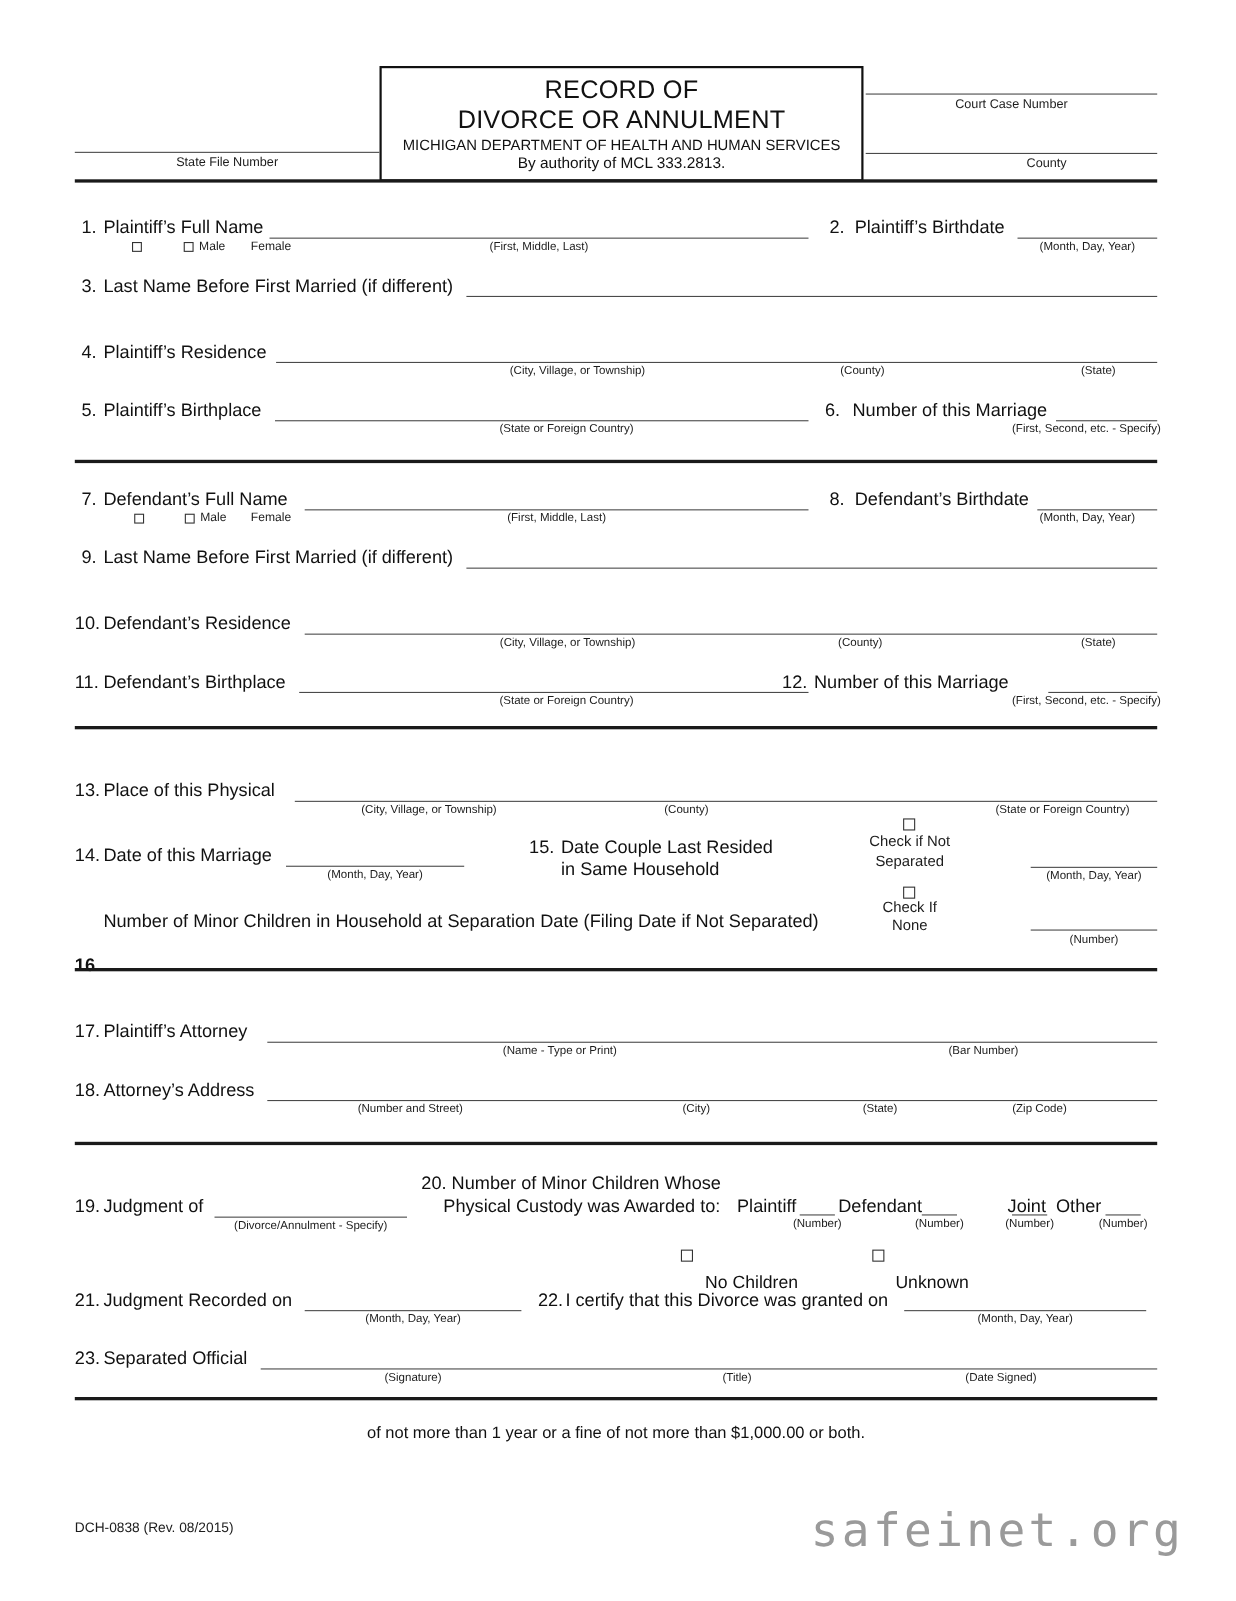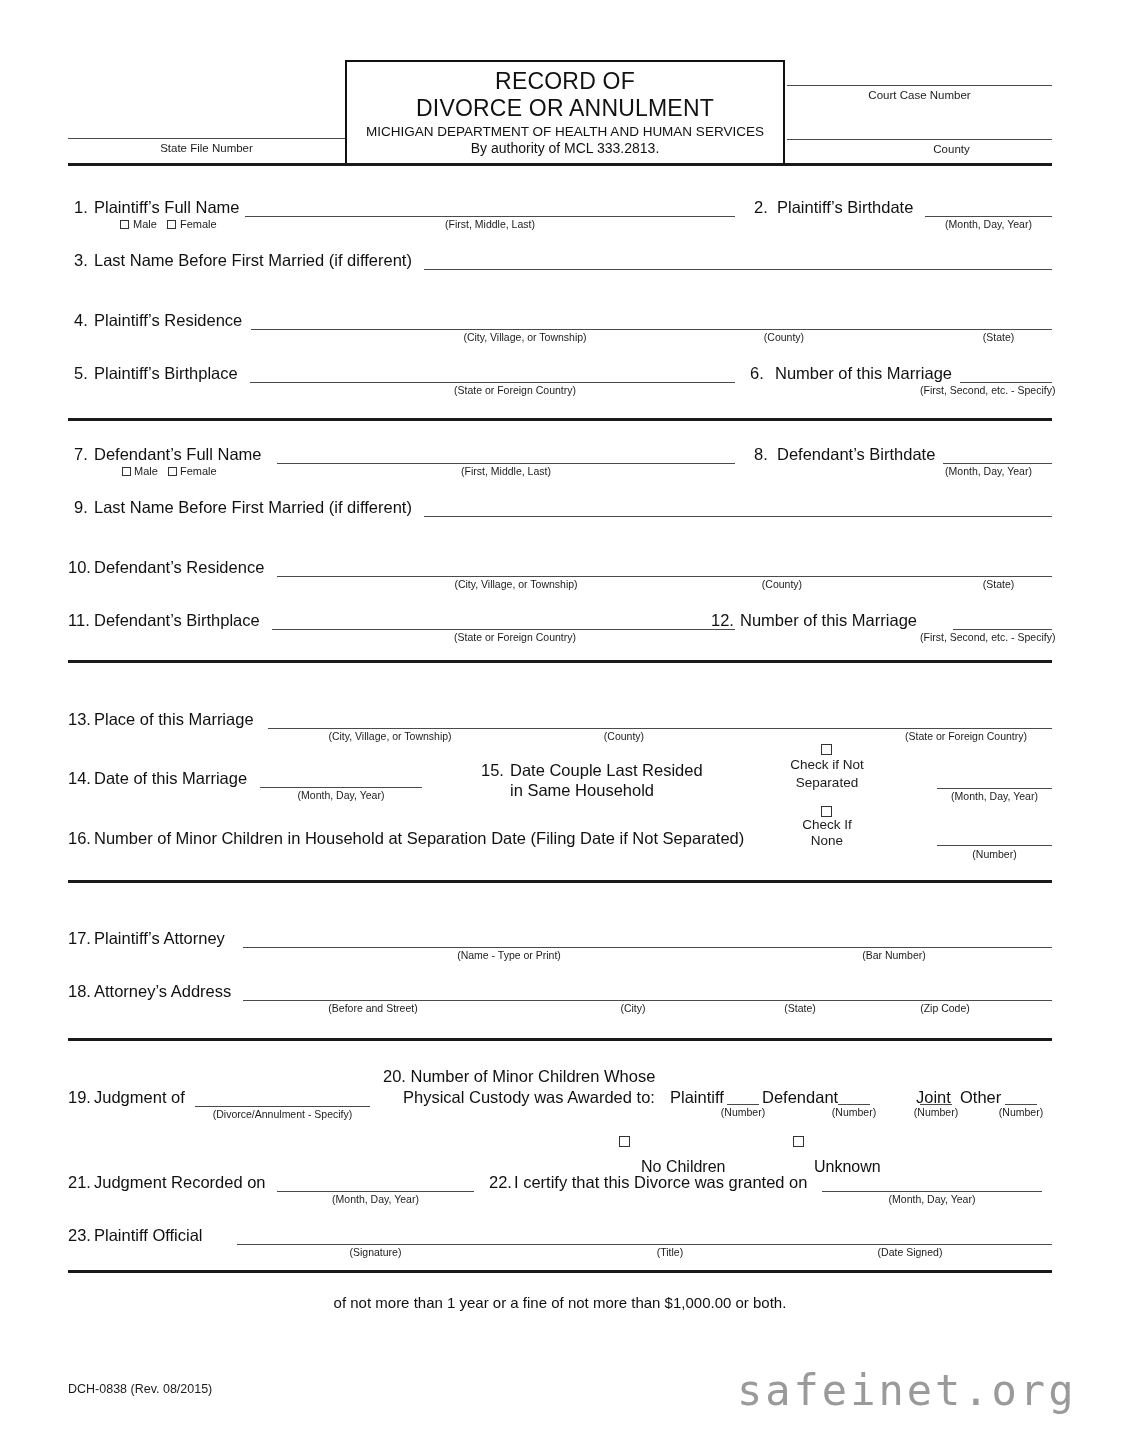--- a/index.html
+++ b/index.html
@@ -10,21 +10,21 @@
     -webkit-font-smoothing:antialiased;
   }
   .page{position:absolute;left:0;top:0;width:1124px;height:1455px;}
   .line{position:absolute;background:#4a4a4a;height:1px;}
   .divider{position:absolute;height:3px;background:#1a1a1a;left:68px;width:984px;}
   .sub{position:absolute;font-size:10.5px;color:#1c1c1c;text-align:center;white-space:nowrap;
        font-family:"Liberation Sans", sans-serif;}
   .fld{position:absolute;font-size:16.5px;white-space:nowrap;color:#111;}
   .num{position:absolute;font-size:16.5px;white-space:nowrap;color:#111;}
   .cb{position:absolute;border:1.4px solid #333;background:#fff;width:9px;height:9px;box-sizing:border-box;}
-  .cbl{position:absolute;font-size:11px;white-space:nowrap;color:#1c1c1c;}
+  .cbl{position:absolute;font-size:11px;white-space:nowrap;color:#1c1c1c;margin-left:48px;}
   .cbbig{position:absolute;border:1.6px solid #333;background:#fff;width:11px;height:11px;box-sizing:border-box;}
   .cbbigl{position:absolute;font-size:16px;white-space:nowrap;color:#111;margin-top:27px;}
 
   
   #hdr-box{position:absolute;left:345px;top:60px;width:440px;height:105px;border:2.5px solid #111;box-sizing:border-box;background:#fff;}
   #hdr-t1{position:absolute;left:345px;top:68px;width:440px;text-align:center;font-size:23px;color:#111;letter-spacing:.2px;}
   #hdr-t2{position:absolute;left:345px;top:95px;width:440px;text-align:center;font-size:23px;color:#111;letter-spacing:.2px;}
   #hdr-t3{position:absolute;left:345px;top:124px;width:440px;text-align:center;font-size:13.5px;color:#111;}
   #hdr-t4{position:absolute;left:345px;top:140px;width:440px;text-align:center;font-size:14px;color:#111;}
 
@@ -126,21 +126,21 @@
   <div class="sub" style="left:390px;top:631px;width:250px;">(State or Foreign Country)</div>
 
   <div class="num" style="left:711px;top:611px;">12.</div>
   <div class="fld" style="left:740px;top:611px;">Number of this Marriage</div>
   <div class="line" style="left:953px;top:629px;width:99px;"></div>
   <div class="sub" style="left:920px;top:631px;width:132px;">(First, Second, etc. - Specify)</div>
 
   <div class="divider" style="top:660px;"></div>
 
   <div class="num" style="left:68px;top:710px;">13.</div>
-  <div class="fld" style="left:94px;top:710px;">Place of this Marriage</div>
+  <div class="fld" style="left:94px;top:710px;">Place of this Physical</div>
   <div class="line" style="left:268px;top:728px;width:784px;"></div>
   <div class="sub" style="left:270px;top:730px;width:240px;">(City, Village, or Township)</div>
   <div class="sub" style="left:560px;top:730px;width:128px;">(County)</div>
   <div class="sub" style="left:880px;top:730px;width:172px;">(State or Foreign Country)</div>
 
   <div class="num" style="left:68px;top:769px;">14.</div>
   <div class="fld" style="left:94px;top:769px;">Date of this Marriage</div>
   <div class="line" style="left:260px;top:787px;width:162px;"></div>
   <div class="sub" style="left:260px;top:789px;width:162px;">(Month, Day, Year)</div>
 
@@ -152,37 +152,37 @@
   <div class="sub" style="left:763px;top:757px;width:128px;font-size:13.5px;">Check if Not</div>
   <div class="sub" style="left:763px;top:775px;width:128px;font-size:13.5px;">Separated</div>
 
   <div class="line" style="left:937px;top:788px;width:115px;"></div>
   <div class="sub" style="left:937px;top:790px;width:115px;">(Month, Day, Year)</div>
 
   <div class="cbbig" style="left:821px;top:806px;"></div>
   <div class="sub" style="left:763px;top:817px;width:128px;font-size:13.5px;">Check If</div>
   <div class="sub" style="left:763px;top:833px;width:128px;font-size:13.5px;">None</div>
 
-  <div class="num" style="left:68px;top:829px;">16.</div>
+  <div class="num" style="left:68px;top:869px;font-weight:bold;">16.</div>
   <div class="fld" style="left:94px;top:829px;">Number of Minor Children in Household at Separation Date (Filing Date if Not Separated)</div>
   <div class="line" style="left:937px;top:845px;width:115px;"></div>
   <div class="sub" style="left:937px;top:848px;width:115px;">(Number)</div>
 
   <div class="divider" style="top:880px;"></div>
 
   <div class="num" style="left:68px;top:929px;">17.</div>
   <div class="fld" style="left:94px;top:929px;">Plaintiff’s Attorney</div>
   <div class="line" style="left:243px;top:947px;width:809px;"></div>
   <div class="sub" style="left:390px;top:949px;width:238px;">(Name - Type or Print)</div>
   <div class="sub" style="left:818px;top:949px;width:152px;">(Bar Number)</div>
 
   <div class="num" style="left:68px;top:982px;">18.</div>
   <div class="fld" style="left:94px;top:982px;">Attorney’s Address</div>
   <div class="line" style="left:243px;top:1000px;width:809px;"></div>
-  <div class="sub" style="left:262px;top:1002px;width:222px;">(Before and Street)</div>
+  <div class="sub" style="left:262px;top:1002px;width:222px;">(Number and Street)</div>
   <div class="sub" style="left:578px;top:1002px;width:110px;">(City)</div>
   <div class="sub" style="left:745px;top:1002px;width:110px;">(State)</div>
   <div class="sub" style="left:890px;top:1002px;width:110px;">(Zip Code)</div>
 
   <div class="divider" style="top:1038px;"></div>
 
   <div class="num" style="left:68px;top:1088px;">19.</div>
   <div class="fld" style="left:94px;top:1088px;">Judgment of</div>
   <div class="line" style="left:195px;top:1106px;width:175px;"></div>
   <div class="sub" style="left:195px;top:1108px;width:175px;">(Divorce/Annulment - Specify)</div>
@@ -215,21 +215,21 @@
   <div class="fld" style="left:94px;top:1173px;">Judgment Recorded on</div>
   <div class="line" style="left:277px;top:1191px;width:197px;"></div>
   <div class="sub" style="left:277px;top:1193px;width:197px;">(Month, Day, Year)</div>
 
   <div class="num" style="left:489px;top:1173px;">22.</div>
   <div class="fld" style="left:514px;top:1173px;">I certify that this Divorce was granted on</div>
   <div class="line" style="left:822px;top:1191px;width:220px;"></div>
   <div class="sub" style="left:822px;top:1193px;width:220px;">(Month, Day, Year)</div>
 
   <div class="num" style="left:68px;top:1226px;">23.</div>
-  <div class="fld" style="left:94px;top:1226px;">Plaintiff Official</div>
+  <div class="fld" style="left:94px;top:1226px;">Separated Official</div>
   <div class="line" style="left:237px;top:1244px;width:815px;"></div>
   <div class="sub" style="left:298px;top:1246px;width:155px;">(Signature)</div>
   <div class="sub" style="left:615px;top:1246px;width:110px;">(Title)</div>
   <div class="sub" style="left:855px;top:1246px;width:110px;">(Date Signed)</div>
 
   <div class="divider" style="top:1270px;"></div>
 
   <div class="foot" style="top:1294px;">of not more than 1 year or a fine of not more than $1,000.00 or both.</div>
 
   <div id="formno">DCH-0838 (Rev. 08/2015)</div>

